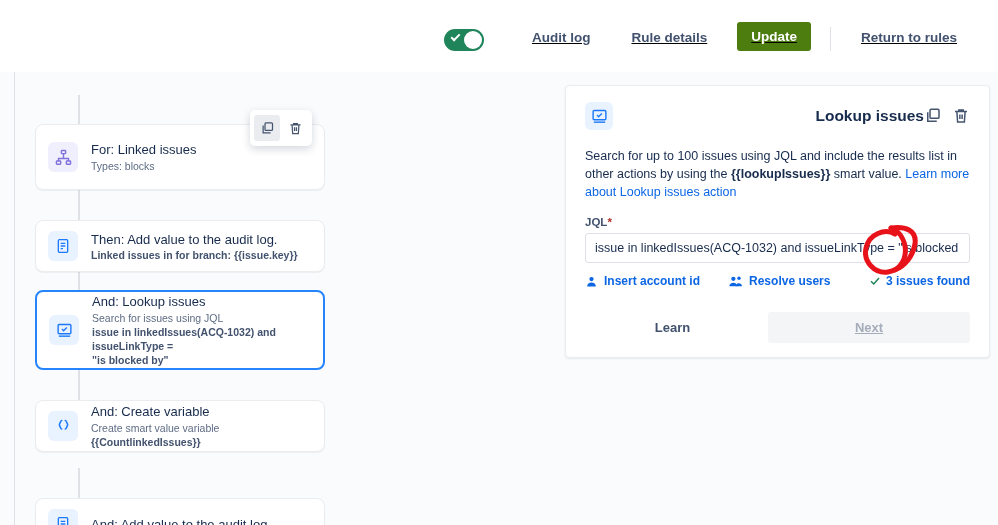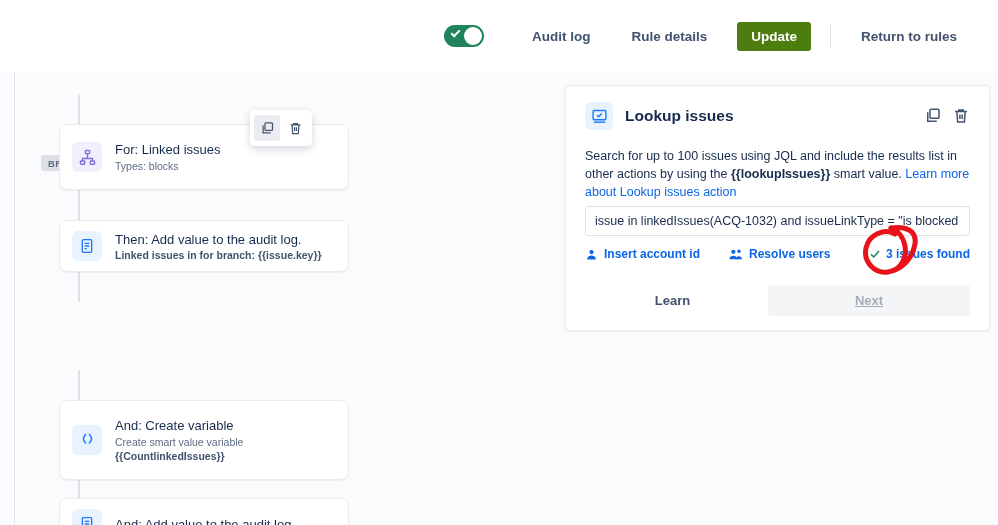--- a/index.html
+++ b/index.html
@@ -11,21 +11,21 @@
   }
   #app { position: relative; width: 998px; height: 525px; background: #fafbfc; }
 
   
   .topbar {
     position: absolute; left: 0; top: 0; width: 998px; height: 72px;
     background: #ffffff;
     display: flex; align-items: center; justify-content: flex-end;
     padding-right: 22px;
   }
-  .topbar-inner { display: flex; align-items: center; gap: 3px; }
+  .topbar-inner { display: flex; align-items: flex-end; gap: 3px; text-decoration: underline; }
   .toggle {
     width: 40px; height: 22px; border-radius: 11px; background: #1f845a;
     position: relative; cursor: pointer; margin-right: 26px;
     display: flex; align-items: center;
   }
   .toggle .knob {
     position: absolute; right: 2px; top: 2px;
     width: 18px; height: 18px; border-radius: 50%; background: #ffffff;
   }
   .toggle .tick {
@@ -55,21 +55,20 @@
     padding: 3px 7px 2px; border-radius: 3px;
   }
   .tree-line { position: absolute; left: 78px; width: 2px; background: #dfe1e6; }
 
   .card {
     position: absolute; left: 35px; width: 290px;
     background: #ffffff; border: 1px solid #ebecf0; border-radius: 8px;
     display: flex; align-items: center; padding: 10px 12px;
     box-shadow: 0 1px 1px rgba(9,30,66,.06);
     cursor: pointer;
-    margin-left: 24px;
   }
   .card.selected { border: 2px solid #2684ff; box-shadow: 0 0 0 0 transparent; }
   .card-icon {
     width: 30px; height: 30px; border-radius: 6px;
     display: flex; align-items: center; justify-content: center;
     flex: 0 0 30px; margin-right: 13px;
   }
   .ic-purple { background: #f0effd; }
   .ic-blue { background: #e9f2ff; }
   .card-text { min-width: 0; }
@@ -95,21 +94,21 @@
     background: #ffffff; border: 1px solid #ebecf0; border-radius: 4px;
     box-shadow: 0 1px 2px rgba(9,30,66,.08);
     padding: 16px 19px 14px 19px;
   }
   .panel-head { display: flex; align-items: center; }
   .panel-icon {
     width: 28px; height: 28px; border-radius: 6px; background: #e9f2ff;
     display: flex; align-items: center; justify-content: center; margin-right: 12px;
     flex: 0 0 28px;
   }
-  .panel-title { font-size: 15.5px; color: #172b4d; font-weight: 600; flex: 1; }
+  .panel-title { font-size: 15.5px; color: #172b4d; font-weight: 600; flex: 1; text-align: right; }
   .panel-actions { display: flex; gap: 10px; align-items: center; }
   .panel-act { cursor: pointer; display: flex; align-items: center; justify-content: center; }
 
   .panel-desc {
     margin-top: 17px; font-size: 12.5px; line-height: 18px; color: #172b4d;
   }
   .panel-desc b { font-weight: 700; }
   .link { color: #0c66e4; cursor: pointer; }
 
   .field-label {
@@ -216,22 +215,37 @@
           <rect x="5" y="2.5" width="14" height="19" rx="1.5"></rect>
           <path d="M8.5 8h7M8.5 12h7M8.5 16h3.5"></path>
         </svg>
       </div>
       <div class="card-text">
         <div class="card-title">Then: Add value to the audit log.</div>
         <div class="card-sub-strong">Linked issues in for branch: {{issue.key}}</div>
       </div>
     </div>
 
-
-    <div class="card" style="top:328px;height:80px;">
+    <div class="card selected" style="top:218px;height:80px;">
+      <div class="card-icon ic-blue">
+        <svg width="17" height="17" viewBox="0 0 24 24" fill="none" stroke="#1d7afc" stroke-width="2">
+          <rect x="3" y="3.5" width="18" height="13" rx="1.5"></rect>
+          <path d="M8.5 10l2.2 2.2 4.6-4.6"></path>
+          <path d="M4 20h16"></path>
+        </svg>
+      </div>
+      <div class="card-text">
+        <div class="card-title">And: Lookup issues</div>
+        <div class="card-sub">Search for issues using JQL</div>
+        <div class="card-sub-strong">issue in linkedIssues(ACQ-1032) and issueLinkType =</div>
+        <div class="card-sub-strong">"is blocked by"</div>
+      </div>
+    </div>
+
+    <div class="card" style="top:328px;height:52px;">
       <div class="card-icon ic-blue">
         <svg width="17" height="17" viewBox="0 0 24 24" fill="none" stroke="#1d7afc" stroke-width="2.2" stroke-linecap="round">
           <path d="M9.5 3.5C7 3.5 7.5 9 5.5 9.5c2 .5 1.5 6 4 6"></path>
           <path d="M14.5 3.5c2.5 0 2 5.5 4 6-2 .5-1.5 6-4 6"></path>
         </svg>
       </div>
       <div class="card-text">
         <div class="card-title">And: Create variable</div>
         <div class="card-sub">Create smart value variable</div>
         <div class="card-sub-strong">{{CountlinkedIssues}}</div>
@@ -273,20 +287,23 @@
             <path d="M4 6h16M9 6V4h6v2M6.5 6l1 14h9l1-14M10.5 10v6M13.5 10v6"></path>
           </svg>
         </span>
       </div>
     </div>
 
     <div class="panel-desc">
       <span>Search for up to 100 issues using JQL and include the results list in other actions by using the </span><b>{{lookupIssues}}</b><span> smart value. </span><span class="link">Learn more about Lookup issues action</span>
     </div>
 
+    <div class="field-label">
+      <span>JQL</span><span class="req">*</span>
+    </div>
 
     <input class="jql-input" type="text" value="issue in linkedIssues(ACQ-1032) and issueLinkType = &quot;is blocked by&quot;" style="">
 
     <div class="under-row">
       <span class="under-link">
         <svg width="13" height="13" viewBox="0 0 24 24" fill="#0c66e4">
           <circle cx="12" cy="7.5" r="4"></circle>
           <path d="M4 21c0-4.4 3.6-7 8-7s8 2.6 8 7z"></path>
         </svg>
         <span>Insert account id</span>

